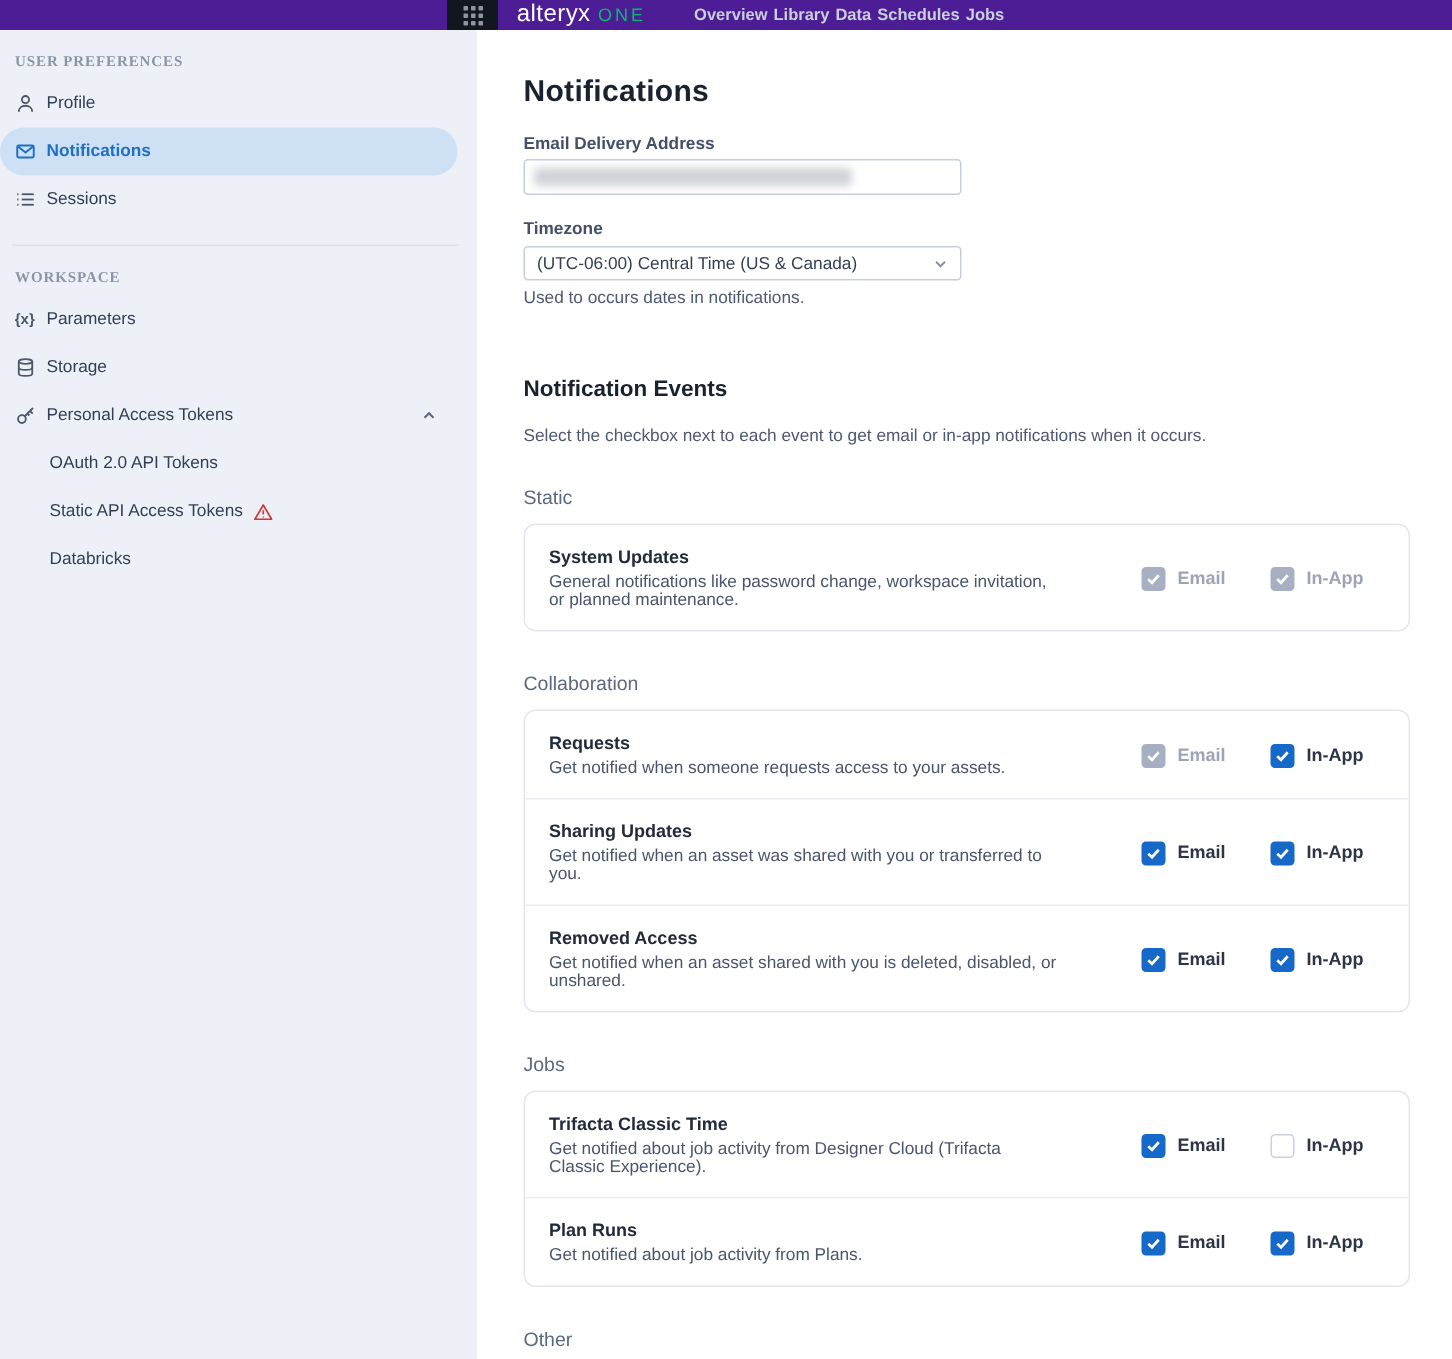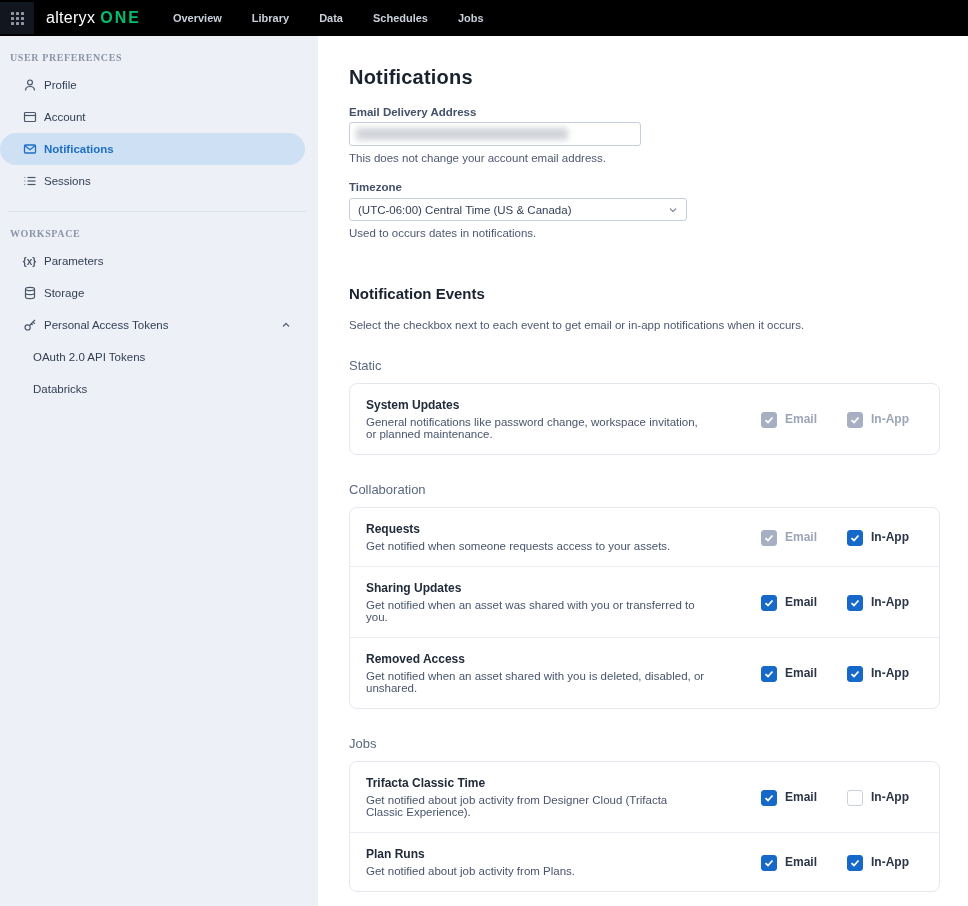--- a/index.html
+++ b/index.html
@@ -1,55 +1,55 @@
 <!DOCTYPE html>
 <html><head>
 <meta charset="utf-8">
 <style>
   * { margin:0; padding:0; box-sizing:border-box; }
   html,body { width:968px; height:906px; overflow:hidden; }
   body { font-family:"Liberation Sans", sans-serif; background:#ffffff; color:#19222f; }
   .page { width:968px; height:906px; display:flex; flex-direction:column; }
 
   
-  .topbar { height:36px; background:#000000; display:flex; align-items:center; flex-shrink:0; }
+  .topbar { height:20px; background:#4c1d95; display:flex; align-items:center; flex-shrink:0;justify-content:center; }
   .waffle-btn { width:34px; height:32px; background:#12161f; display:flex; align-items:center; justify-content:center; cursor:pointer; }
   .waffle { display:grid; grid-template-columns:repeat(3,3px); grid-template-rows:repeat(3,3px); gap:2px; }
   .waffle span { width:3px; height:3px; background:#8e95a4; border-radius:0.5px; }
   .logo { display:flex; align-items:baseline; margin-left:12px; }
   .logo-brand { color:#ffffff; font-size:16px; font-weight:500; letter-spacing:0.3px; }
-  .logo-suffix { color:#00be6e; font-size:16px; font-weight:700; letter-spacing:2px; margin-left:5px; }
-  .topnav { display:flex; align-items:center; gap:30px; margin-left:32px; }
+  .logo-suffix { color:#00be6e; font-size:12px; font-weight:400; letter-spacing:2px; margin-left:5px; }
+  .topnav { display:flex; align-items:center; gap:4px; margin-left:32px; }
   .topnav-item { color:#c9d0dc; font-size:11px; font-weight:700; cursor:pointer; }
 
   
   .body { flex:1; display:flex; min-height:0; }
 
   
   .sidebar { width:318px; background:#edf1f7; flex-shrink:0; padding-top:6px; }
   .side-header { font-size:10px; font-weight:700; letter-spacing:0.6px; color:#8c94a8; padding:10px 10px 6px 10px;font-family:Liberation Serif, serif; }
-  .side-item { height:32px; display:flex; align-items:center; padding-left:22px; margin-right:13px; cursor:pointer; color:#323e53; font-size:11.5px; font-weight:400; border-radius:16px; }
+  .side-item { height:32px; display:flex; align-items:center; padding-left:9px; margin-right:13px; cursor:pointer; color:#323e53; font-size:11.5px; font-weight:400; border-radius:16px; }
   .side-item .s-icon { width:15px; height:15px; display:flex; align-items:center; justify-content:center; color:#4b5669; margin-right:7px; flex-shrink:0; }
   .side-item.selected { background:#cee1f4; color:#1e6fc5; font-weight:600; }
   .side-item.selected .s-icon { color:#1e6fc5; }
   .side-item.sub { padding-left:33px; }
   .side-item .chev { margin-left:auto; margin-right:14px; color:#5a6478; display:flex; }
   .warn-icon { margin-left:7px; display:flex; color:#d63333; }
   .side-divider { height:1px; background:#dce2eb; margin:14px 12px 6px 8px; }
 
   
   .main { flex:1; background:#ffffff; padding:30px 28px 0 31px; overflow:hidden; }
   .h1 { font-size:20px; font-weight:700; color:#19222f; letter-spacing:0.2px; }
 
   .field-label { font-size:11.5px; font-weight:600; color:#44506a; margin-top:17px; }
   .text-input { width:292px; height:24px; border:1px solid #c5cedd; border-radius:3px; margin-top:4px; background:#fff; display:flex; align-items:center; padding:0 6px; position:relative; }
   .redacted { width:212px; height:12px; background:#a9aeb8; border-radius:3px; filter:blur(3px); opacity:0.55; }
   .helper { font-size:11.5px; color:#4d5872; margin-top:6px; }
 
-  .select { width:338px; height:23px; border:1px solid #c5cedd; border-radius:3px; margin-top:5px; background:#fff; display:flex; align-items:center; justify-content:space-between; padding:0 8px; cursor:pointer; }
+  .select { width:292px; height:23px; border:1px solid #c5cedd; border-radius:3px; margin-top:5px; background:#fff; display:flex; align-items:center; justify-content:space-between; padding:0 8px; cursor:pointer; }
   .select-value { font-size:11.5px; color:#333f54; }
   .select .chev-down { color:#8a93a6; display:flex; }
 
   .h2 { font-size:15px; font-weight:700; color:#19222f; margin-top:46px; }
   .events-desc { font-size:11.5px; color:#4d5872; margin-top:17px; }
 
   .group-title { font-size:13px; font-weight:400; color:#5a6880; margin-top:27px; }
   .card { border:1px solid #e3e7ee; border-radius:8px; margin-top:10px; background:#fff; }
   .row { display:flex; align-items:center; padding:14px 16px;gap:40px; }
   .row + .row { border-top:1px solid #eaedf2; }
@@ -109,29 +109,20 @@
       <div class="side-item">
         <span class="s-icon">
           <svg width="14" height="14" viewBox="0 0 14 14" fill="none" stroke="currentColor" stroke-width="1.2">
               <circle cx="7" cy="4.4" r="2.4"></circle>
               <path d="M2.5 12.5c0-2.5 2-4 4.5-4s4.5 1.5 4.5 4"></path>
             </svg>
         </span>
         <span>Profile</span>
       </div>
 
-      <div class="side-item">
-        <span class="s-icon">
-          <svg width="14" height="14" viewBox="0 0 14 14" fill="none" stroke="currentColor" stroke-width="1.2">
-              <rect x="1.5" y="2.5" width="11" height="9" rx="1"></rect>
-              <line x1="1.5" y1="5.5" x2="12.5" y2="5.5"></line>
-            </svg>
-        </span>
-        <span>Account</span>
-      </div>
 
       <div class="side-item selected">
         <span class="s-icon">
           <svg width="14" height="14" viewBox="0 0 14 14" fill="none" stroke="currentColor" stroke-width="1.3">
               <rect x="1.5" y="3" width="11" height="8" rx="1"></rect>
               <path d="M2 3.7l5 4 5-4"></path>
             </svg>
         </span>
         <span>Notifications</span>
       </div>
@@ -182,34 +173,43 @@
           <svg width="10" height="10" viewBox="0 0 10 10" fill="none" stroke="currentColor" stroke-width="1.3">
               <path d="M2 6.5L5 3.5L8 6.5"></path>
             </svg>
         </span>
       </div>
 
       <div class="side-item sub">
         <span>OAuth 2.0 API Tokens</span>
       </div>
 
+      <div class="side-item sub">
+        <span>Static API Access Tokens</span>
+        <span class="warn-icon">
+          <svg width="13" height="13" viewBox="0 0 14 14" fill="none" stroke="currentColor" stroke-width="1.2">
+              <path d="M7 1.8L13 12H1L7 1.8z" stroke-linejoin="round"></path>
+              <line x1="7" y1="5.6" x2="7" y2="8.6"></line>
+              <circle cx="7" cy="10.4" r="0.5" fill="currentColor" stroke="none"></circle>
+            </svg>
+        </span>
+      </div>
 
       <div class="side-item sub">
         <span>Databricks</span>
       </div>
     </aside>
 
     <main class="main">
       <h1 class="h1">Notifications</h1>
 
       <div class="field-label">Email Delivery Address</div>
       <div class="text-input">
         <div class="redacted"></div>
       </div>
-      <div class="helper">This does not change your account email address.</div>
 
       <div class="field-label">Timezone</div>
       <div class="select">
         <span class="select-value">(UTC-06:00) Central Time (US &amp; Canada)</span>
         <span class="chev-down">
           <svg width="10" height="10" viewBox="0 0 10 10" fill="none" stroke="currentColor" stroke-width="1.3">
               <path d="M2 3.5L5 6.5L8 3.5"></path>
             </svg>
         </span>
       </div>

